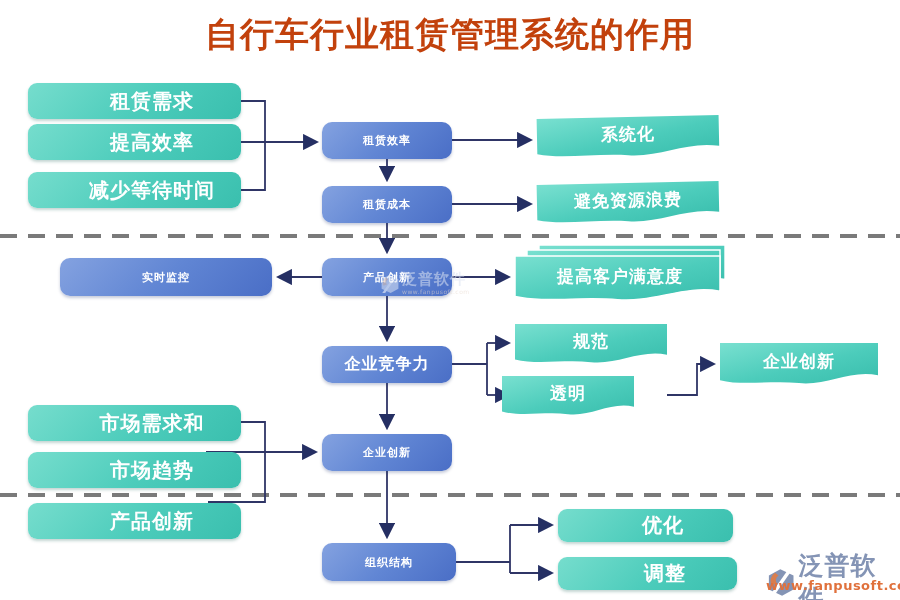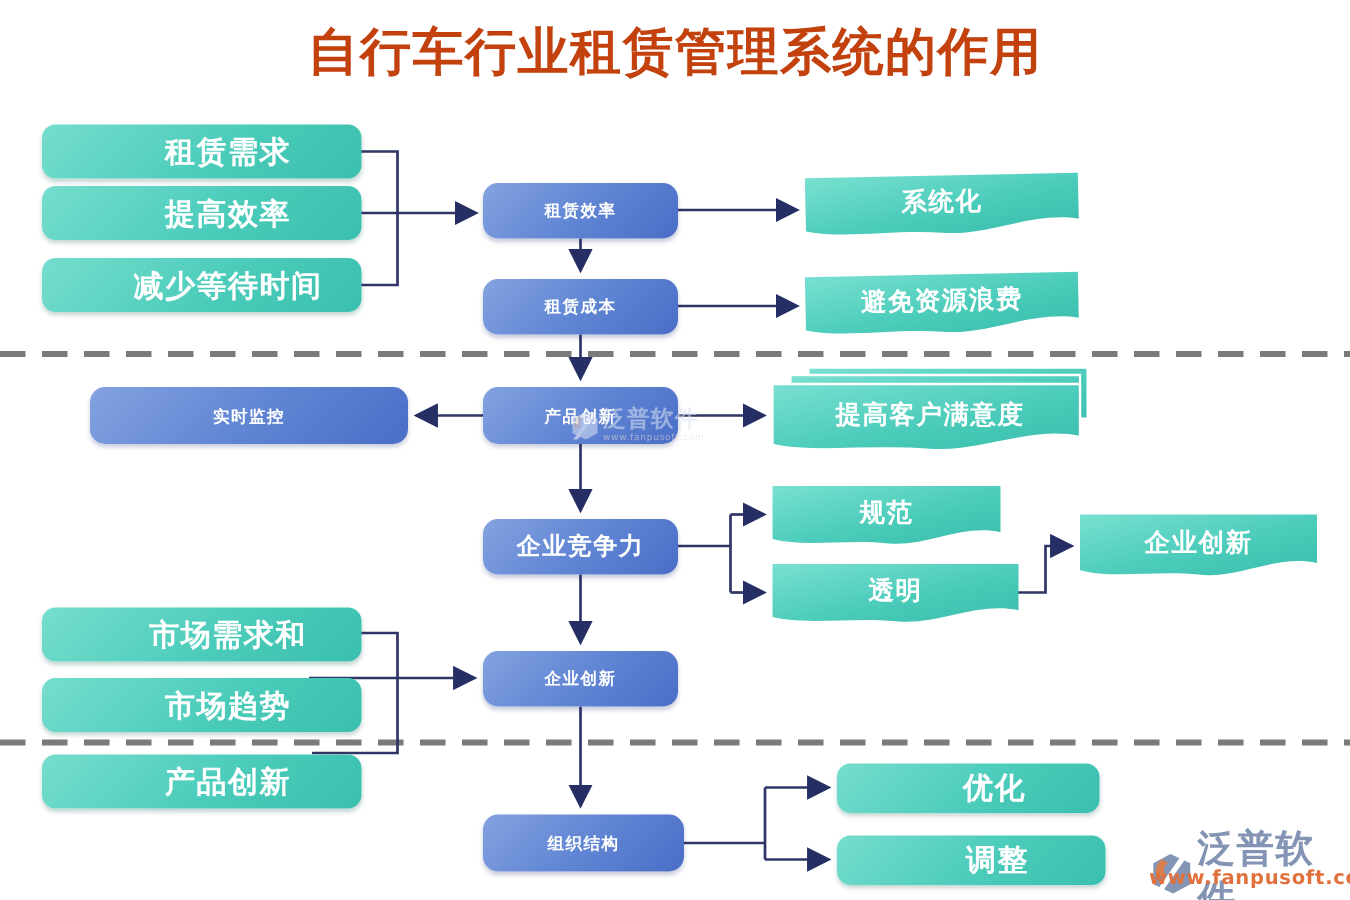--- a/index.html
+++ b/index.html
@@ -154,21 +154,21 @@
       </svg>
     <span class="lbl" style="top:11px">提高客户满意度</span>
   </div>
 
   <div class="doc" style="left:515px;top:324px;width:152px;height:41px">
     <svg viewBox="0 0 200 44" preserveAspectRatio="none">
         <path d="M0 0 H200 V33 C165 27 135 44 100 41 C65 38 28 44 0 38 Z" fill="url(#tealGrad)"></path>
       </svg>
     <span class="lbl">规范</span>
   </div>
-  <div class="doc" style="left:515px;top:376px;width:164px;height:41px">
+  <div class="doc" style="left:502px;top:376px;width:132px;height:41px">
     <svg viewBox="0 0 200 44" preserveAspectRatio="none">
         <path d="M0 0 H200 V33 C165 27 135 44 100 41 C65 38 28 44 0 38 Z" fill="url(#tealGrad)"></path>
       </svg>
     <span class="lbl">透明</span>
   </div>
   <div class="doc" style="left:720px;top:343px;width:158px;height:43px">
     <svg viewBox="0 0 200 44" preserveAspectRatio="none">
         <path d="M0 0 H200 V33 C165 27 135 44 100 41 C65 38 28 44 0 38 Z" fill="url(#tealGrad)"></path>
       </svg>
     <span class="lbl">企业创新</span>

